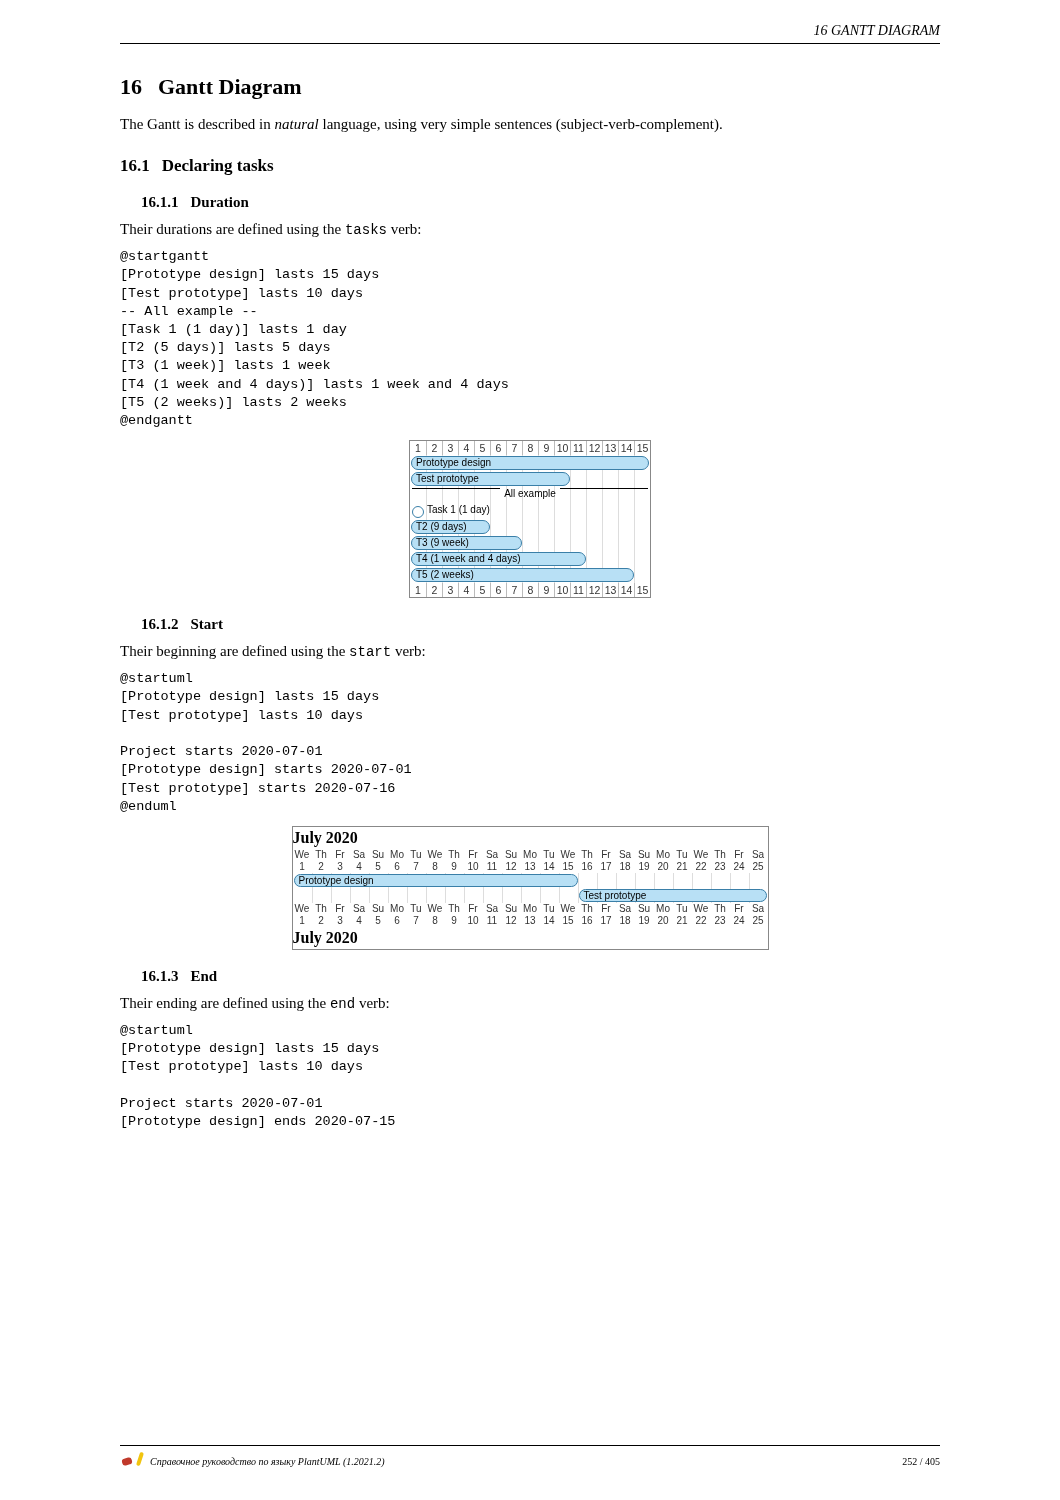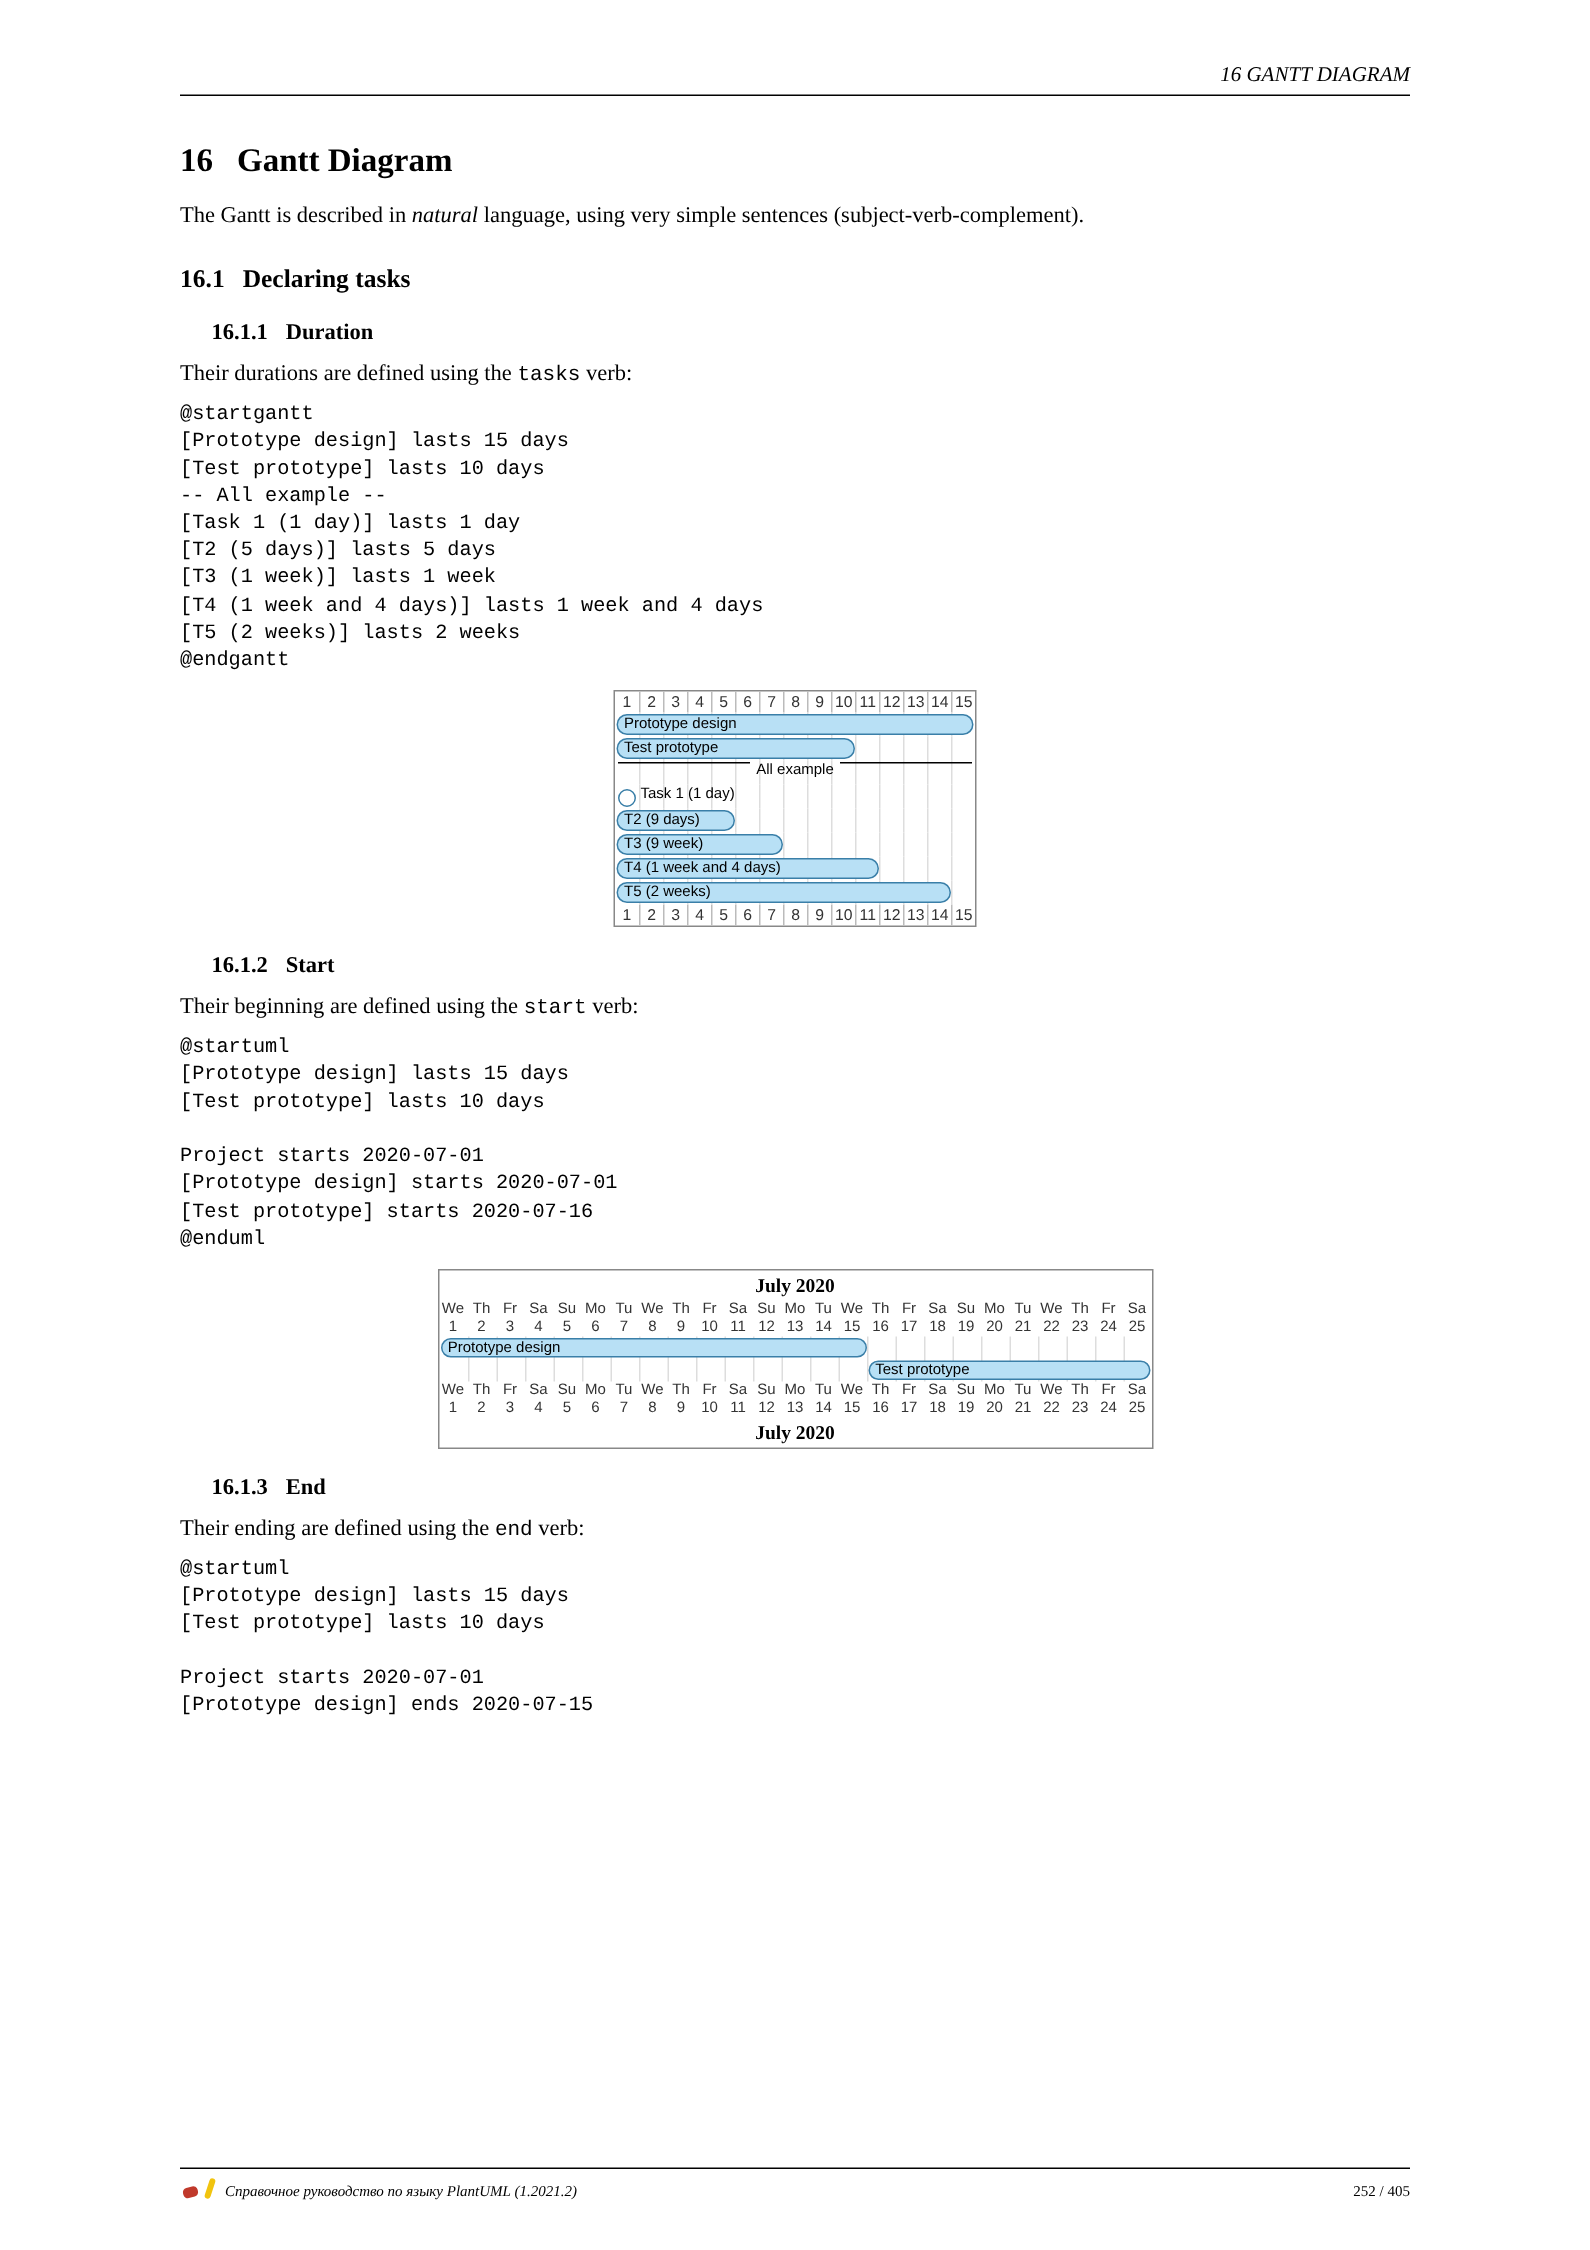--- a/index.html
+++ b/index.html
@@ -8,21 +8,21 @@
     color: #000;
     background: #fff;
     margin: 0;
     padding: 0;
     width: 1060px;
   }
   .page {
     width: 1060px;
     height: 1500px;
     box-sizing: border-box;
-    padding: 43px 120px 30px 120px;
+    padding: 23px 120px 30px 120px;
     position: relative;
   }
   .header-right {
     text-align: right;
     font-style: italic;
     font-size: 14px;
     border-bottom: 1px solid #000;
     padding-bottom: 4px;
     margin-bottom: 30px;
   }
@@ -137,24 +137,24 @@
   .gantt1 .sep .lbl { padding: 0 2px; }
 
   
   .gantt2 {
     font-family: Arial, sans-serif;
     font-size: 10px;
     border: 1px solid #888;
     background: #fff;
   }
   .gantt2 .title {
-    text-align: center;
+    text-align: left;
     font-family: "Times New Roman", serif;
     font-weight: bold;
-    font-size: 13px;
+    font-size: 16px;
     padding: 2px 0;
   }
   .gantt2 .row {
     display: flex;
   }
   .gantt2 .row .cell {
     width: 19px; height: 12px;
     display: flex; align-items: center; justify-content: center;
     color: #333;
     box-sizing: border-box;

